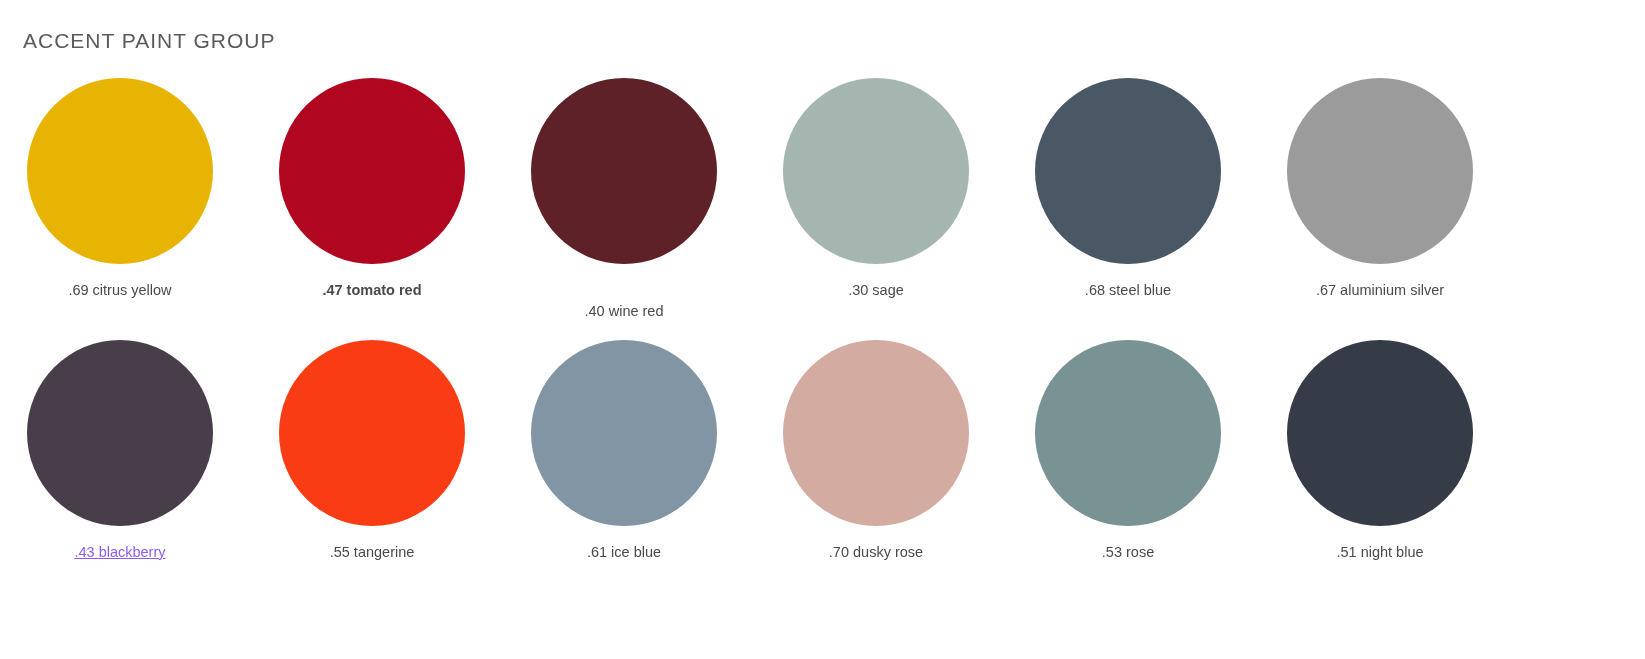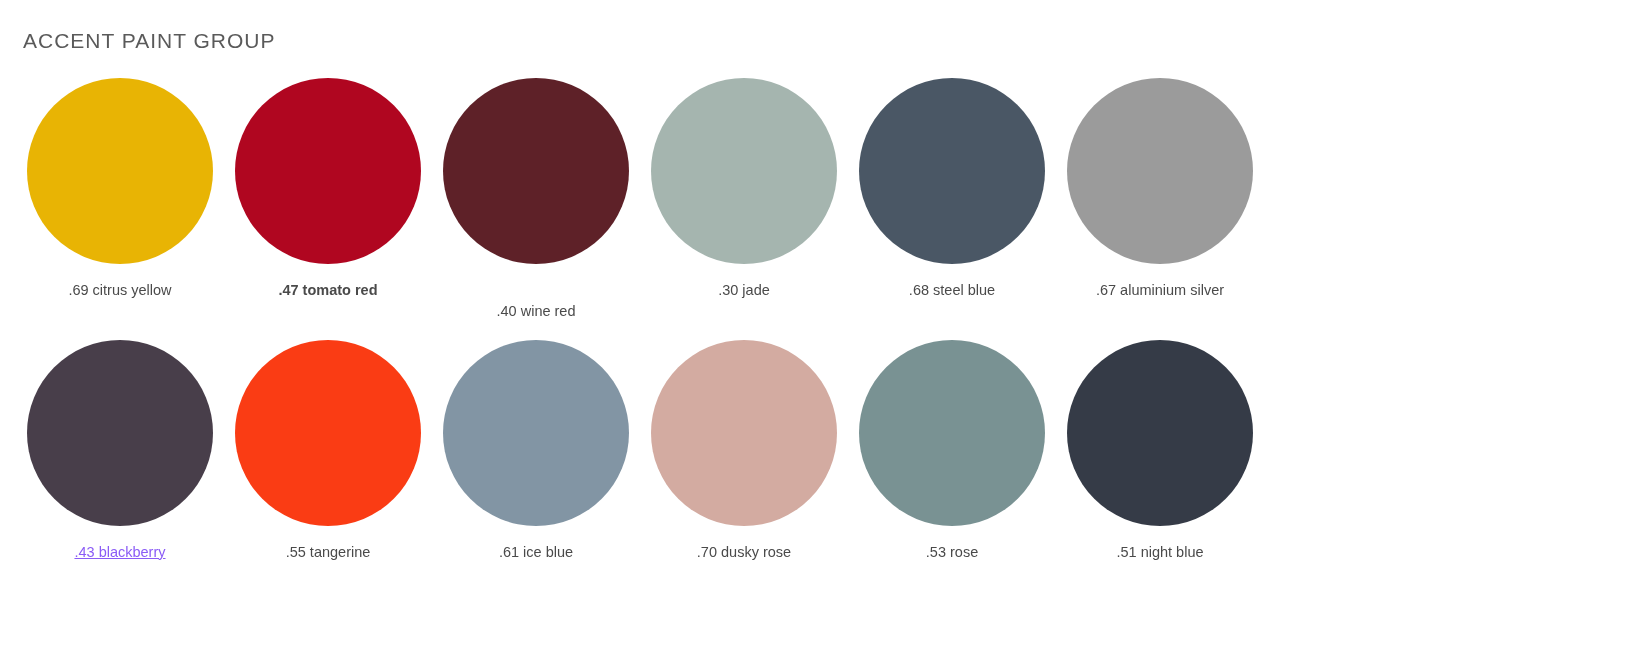--- a/index.html
+++ b/index.html
@@ -39,20 +39,21 @@
     top: 78px;
     width: 1645px;
   }
   .swatch-row {
     display: flex;
     flex-direction: row;
     align-items: flex-start;
     width: 1500px;
     margin-left: 16px;
     margin-bottom: 20px;
+    gap: 44px;
   }
   .swatch-cell {
     width: 208px;
     display: flex;
     flex-direction: column;
     align-items: center;
   }
   .swatch-disc {
     width: 186px;
     height: 186px;
@@ -87,21 +88,21 @@
       <div class="swatch-cell">
         <span class="swatch-disc" style="background-color: rgb(176, 6, 32);"></span>
         <span class="swatch-label" style="color: rgb(74, 74, 74); font-weight: bold;">.47 tomato red</span>
       </div>
       <div class="swatch-cell">
         <span class="swatch-disc" style="background-color: rgb(94, 33, 40);"></span>
         <span class="swatch-label" style="color: rgb(74, 74, 74); margin-top: 40px;">.40 wine red</span>
       </div>
       <div class="swatch-cell">
         <span class="swatch-disc" style="background-color: rgb(165, 181, 175);"></span>
-        <span class="swatch-label" style="color: rgb(74, 74, 74);">.30 jade</span>
+        <span class="swatch-label" style="color: rgb(74, 74, 74);">.30 sage</span>
       </div>
       <div class="swatch-cell">
         <span class="swatch-disc" style="background-color: rgb(74, 87, 101);"></span>
         <span class="swatch-label" style="color: rgb(74, 74, 74);">.68 steel blue</span>
       </div>
       <div class="swatch-cell">
         <span class="swatch-disc" style="background-color: rgb(155, 155, 155);"></span>
         <span class="swatch-label" style="color: rgb(74, 74, 74);">.67 aluminium silver</span>
       </div>
     </div>

